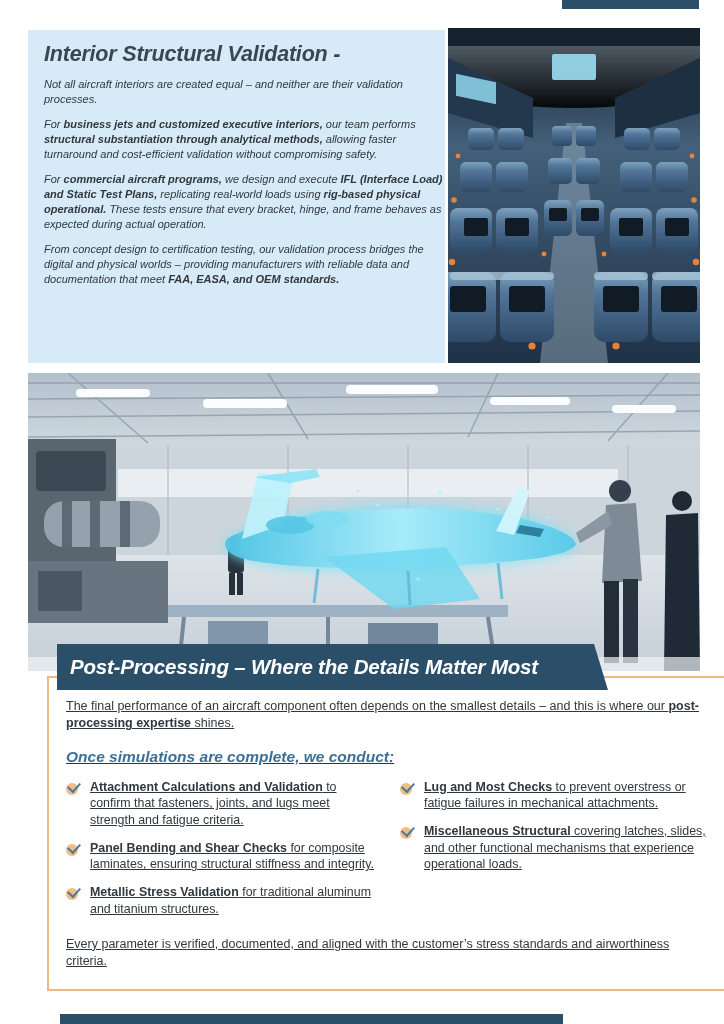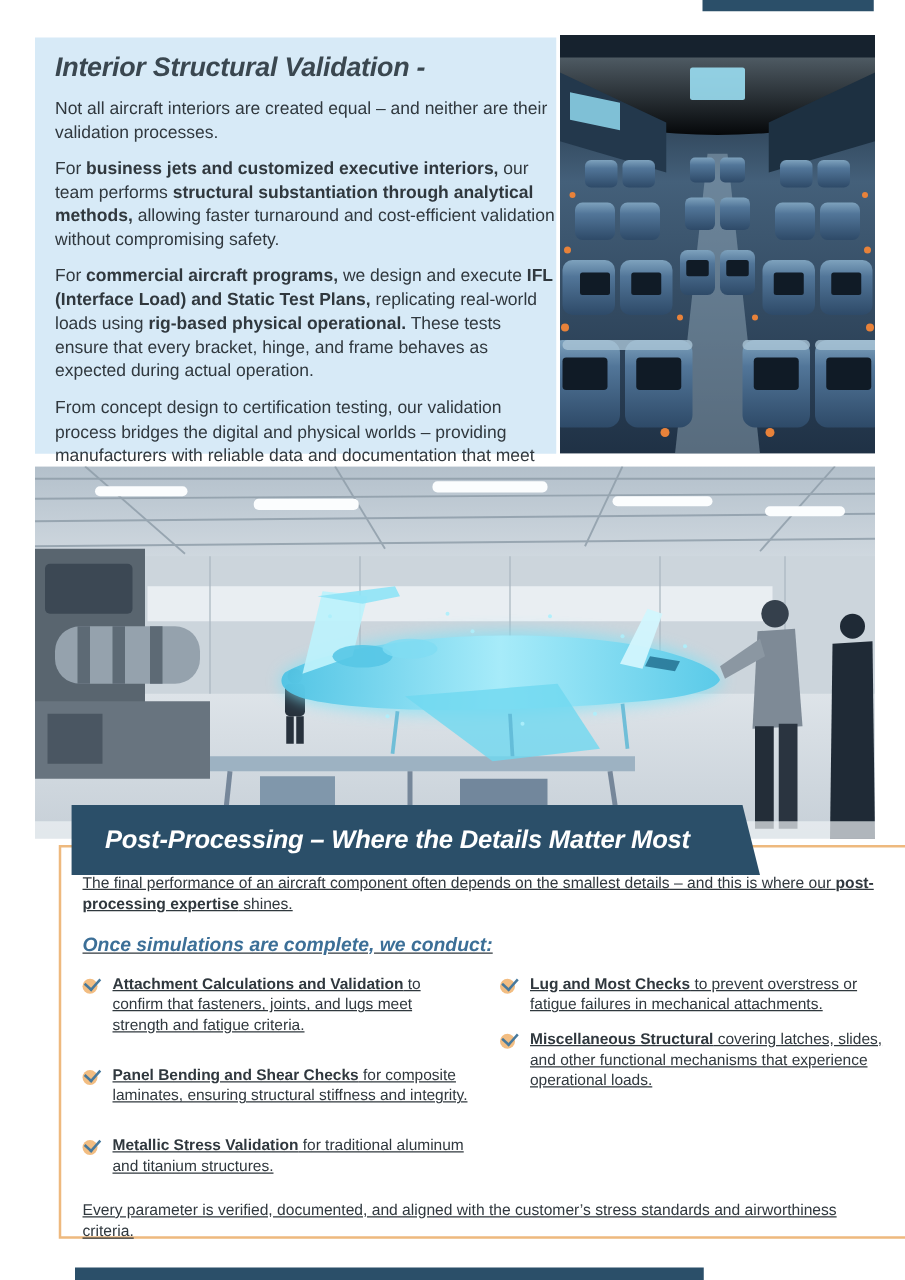--- a/index.html
+++ b/index.html
@@ -14,43 +14,43 @@
   .accent-bar{position:absolute;background:var(--navy);}
   .accent-bar.top{left:562px;top:0;width:137px;height:9px;}
   .accent-bar.bottom{left:60px;top:1014px;width:503px;height:10px;}
 
   
   .intro-box{position:absolute;left:28px;top:30px;width:417px;height:333px;
     background:var(--light_blue);padding:12px 0 10px 16px;}
   .intro-title{font-size:21.5px;line-height:1.17;font-weight:bold;font-style:italic;
     color:var(--title_gray);letter-spacing:-.2px;margin-bottom:10px;}
   .intro-title span{display:block;}
-  .intro-box p{font-size:14px;line-height:1.36;margin:0 0 10px 0;color:var(--body_text);}
+  .intro-box p{font-size:11px;line-height:1.36;margin:0 0 10px 0;color:var(--body_text);font-style:italic;}
   b{font-weight:bold;}
 
   
   .photo{position:absolute;overflow:hidden;}
   .photo svg{display:block;width:100%;height:100%;}
   .cabin-photo{left:448px;top:28px;width:252px;height:335px;}
   .hangar-photo{left:28px;top:373px;width:672px;height:298px;}
 
   
-  .banner{position:absolute;left:57px;top:644px;width:551px;height:56px;background:var(--navy);
-    display:flex;align-items:center;padding-left:27px;z-index:5;
+  .banner{position:absolute;left:57px;top:644px;width:551px;height:46px;background:var(--navy);
+    display:flex;align-items:center;padding-left:13px;z-index:5;
     clip-path:polygon(0 0,calc(100% - 14px) 0,100% 100%,0 100%);}
   .banner h2{color:#ffffff;font-size:20.5px;font-weight:bold;font-style:italic;letter-spacing:-.2px;white-space:nowrap;}
 
   
   .post-box{position:absolute;left:47px;top:676px;width:684px;height:315px;background:#ffffff;
     border:2px solid var(--orange);padding:20px 17px 14px 17px;z-index:2;text-decoration:underline;}
   .post-box .intro{font-size:12.5px;line-height:1.38;color:var(--body_text);}
   .post-subheading{margin-top:15px;font-size:15.5px;font-weight:bold;font-style:italic;color:var(--steel_blue);}
   .columns{display:flex;gap:26px;margin-top:13px;}
   .col{display:flex;flex-direction:column;}
-  .col.left{width:308px;gap:12px;}
+  .col.left{width:308px;}
   .col.right{flex:1;}
   .check-item{display:flex;gap:9px;margin-bottom:11px;font-size:12.4px;line-height:1.35;}
   .check-icon{position:relative;flex:none;width:15px;height:15px;margin-top:1px;}
   .check-icon::before{content:"";position:absolute;left:0;top:3px;width:12px;height:12px;border-radius:50%;
     background:var(--check_circle);}
   .check-icon::after{content:"";position:absolute;left:2px;top:2px;width:10px;height:6px;
     border-left:2.4px solid var(--check_mark);border-bottom:2.4px solid var(--check_mark);
     transform:rotate(-48deg);}
   .closing{margin-top:7px;font-size:12.5px;line-height:1.38;color:var(--body_text);}
 </style>

